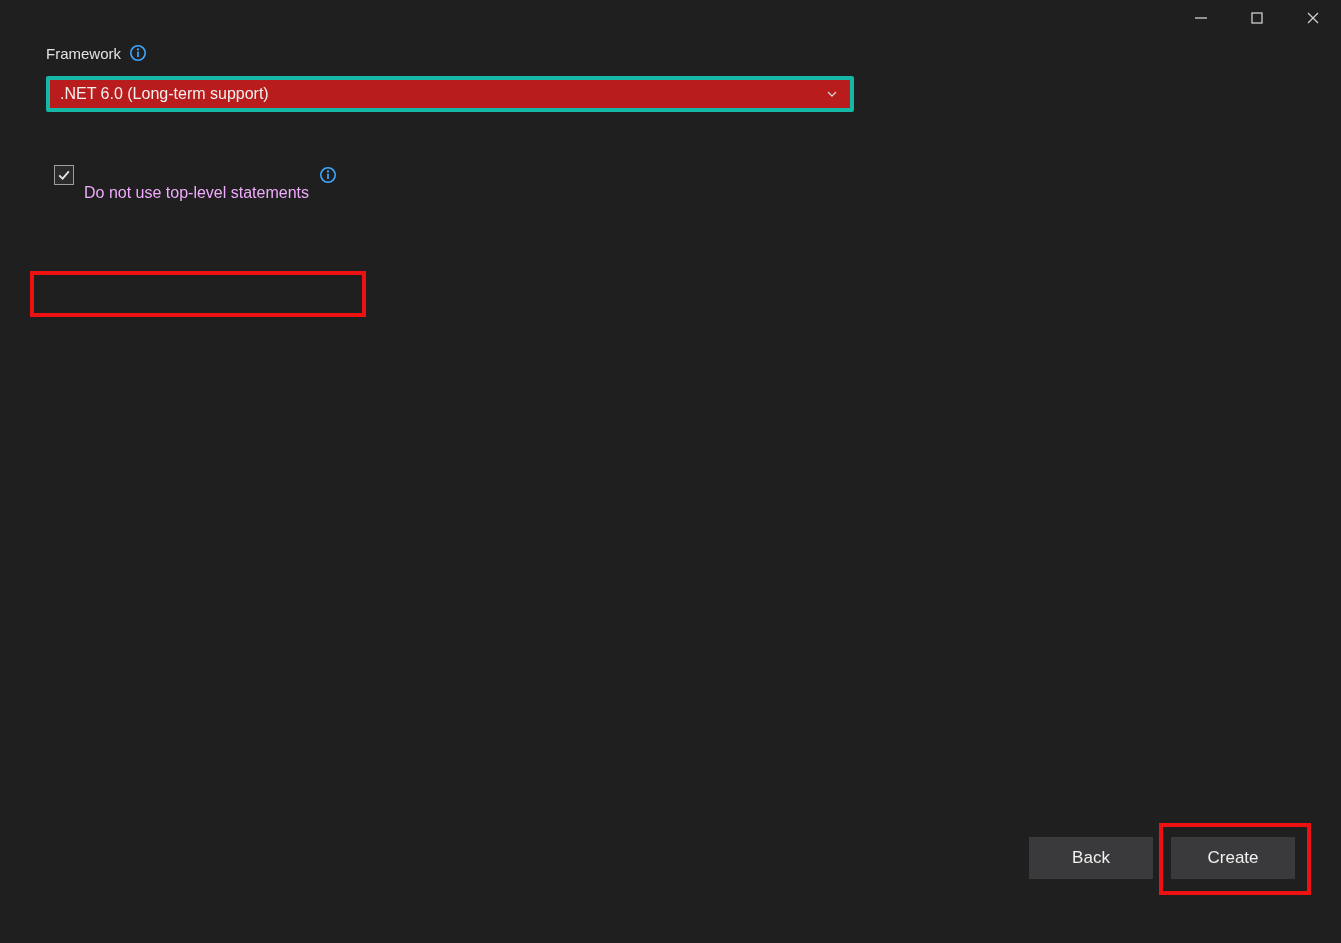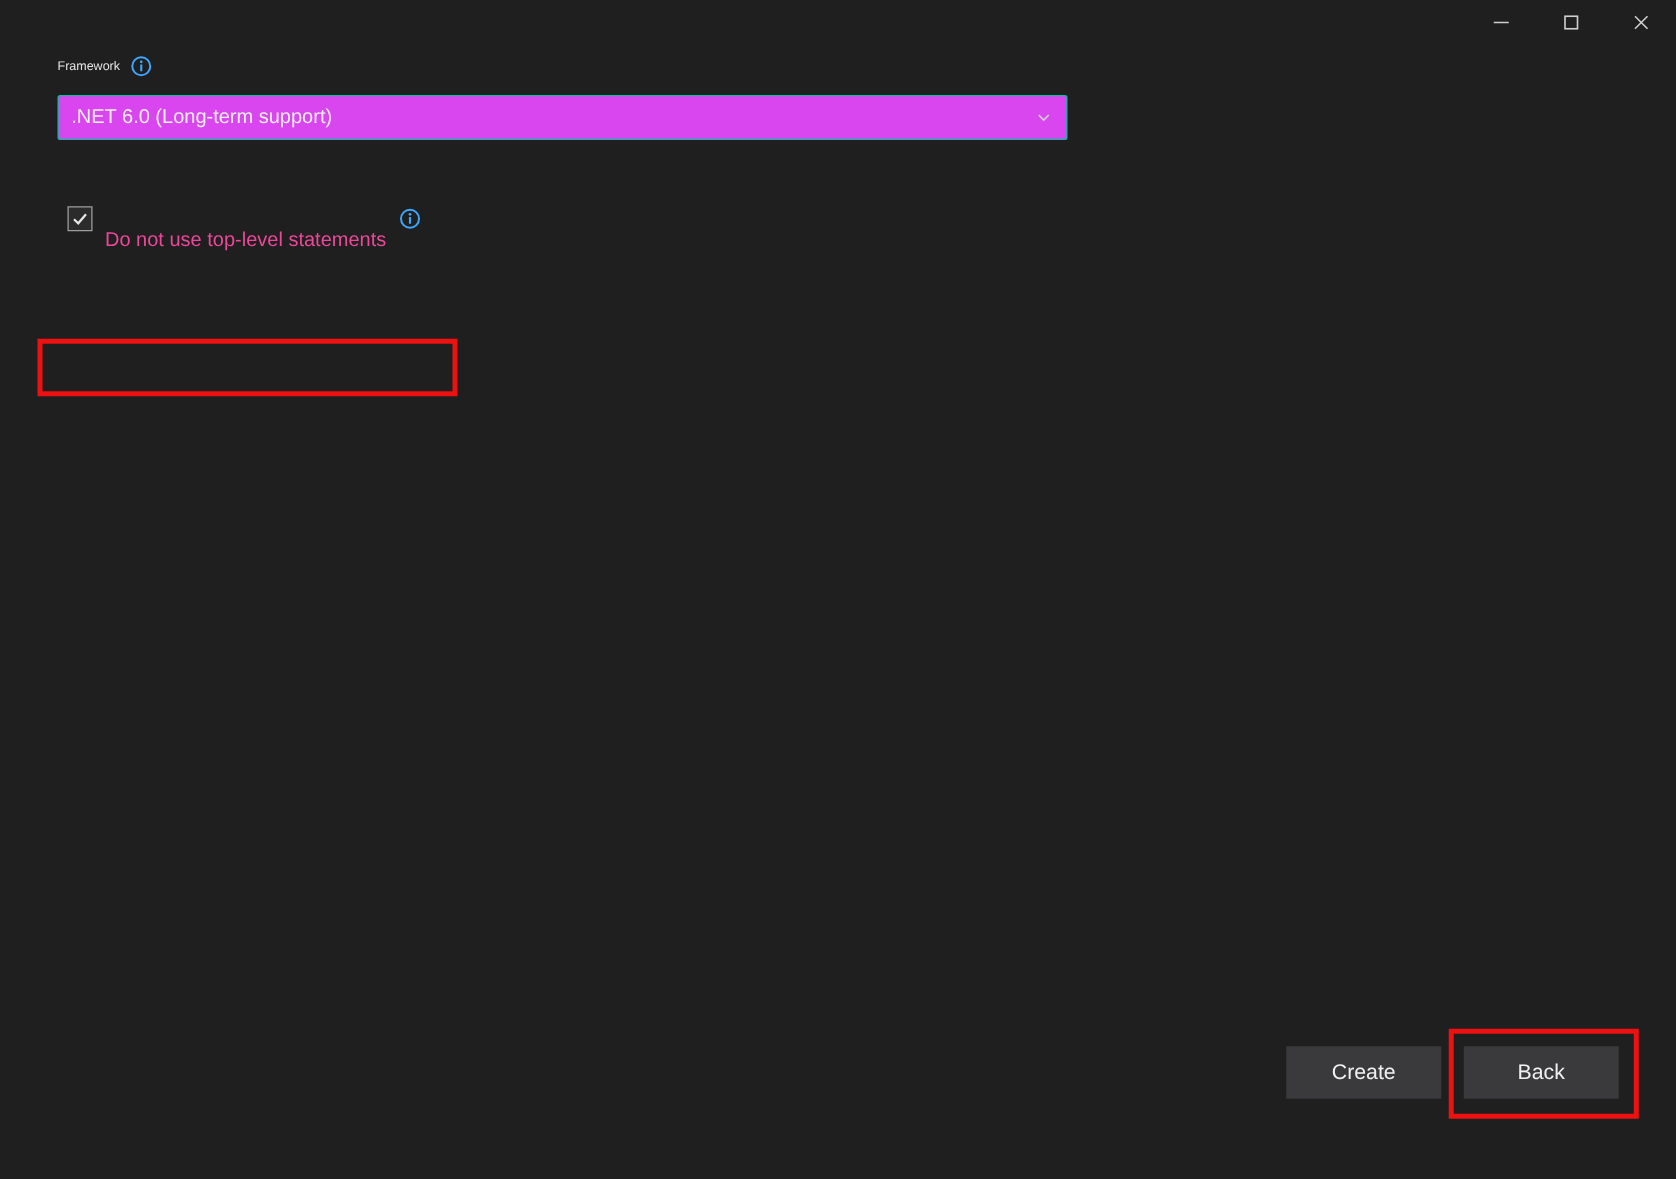--- a/index.html
+++ b/index.html
@@ -56,34 +56,34 @@
     font-size: 15px;
     line-height: 20px;
   }
   .field-label-row {
     display: flex;
     align-items: center;
     gap: 8px;
     margin-bottom: 14px;
   }
   .field-label {
-    font-size: 10px;
+    font-size: 15px;
     color: #e2e2e2;
   }
   .info-icon {
     width: 18px; height: 18px;
     display: inline-flex;
     align-items: center; justify-content: center;
   }
   .info-icon svg { display:block; }
   .dropdown {
     width: 808px;
     height: 36px;
-    background: #d946ef;
-    border: 1px solid #14b8a6;
+    background: #b91c1c;
+    border: 4px solid #14b8a6;
     border-radius: 2px;
     display: flex;
     align-items: center;
     padding: 0 10px;
     position: relative;
     color: #f0f0f0;
     font-size: 16px;
   }
   .dropdown .caret {
     position: absolute;
@@ -100,21 +100,21 @@
   }
   .checkbox {
     width: 20px; height: 20px;
     border: 1.5px solid #9d9d9d;
     background: #2b2b2b;
     display: flex; align-items: center; justify-content: center;
   }
   .checkbox svg { width: 14px; height: 14px; }
   .check-label {
     font-size: 16px;
-    color: #ec4899;
+    color: #f0abfc;
     margin-top: 36px;
   }
   .highlight-red {
     position: absolute;
     border: 4px solid #ed1111;
     pointer-events: none;
   }
   .highlight-checkbox {
     left: -16px; top: 227px;
     width: 336px; height: 46px;
@@ -200,17 +200,17 @@
         <rect x="8.15" y="7.6" width="1.7" height="5.4" fill="#3ea6ff"></rect>
       </svg>
     </span>
   </div>
 
   <div class="highlight-red highlight-checkbox"></div>
 
 </div>
 
 <div class="footer">
+  <button class="btn">Back</button>
   <button class="btn">Create</button>
-  <button class="btn">Back</button>
 </div>
 
 <div class="highlight-red highlight-create"></div>
 
 </body></html>

